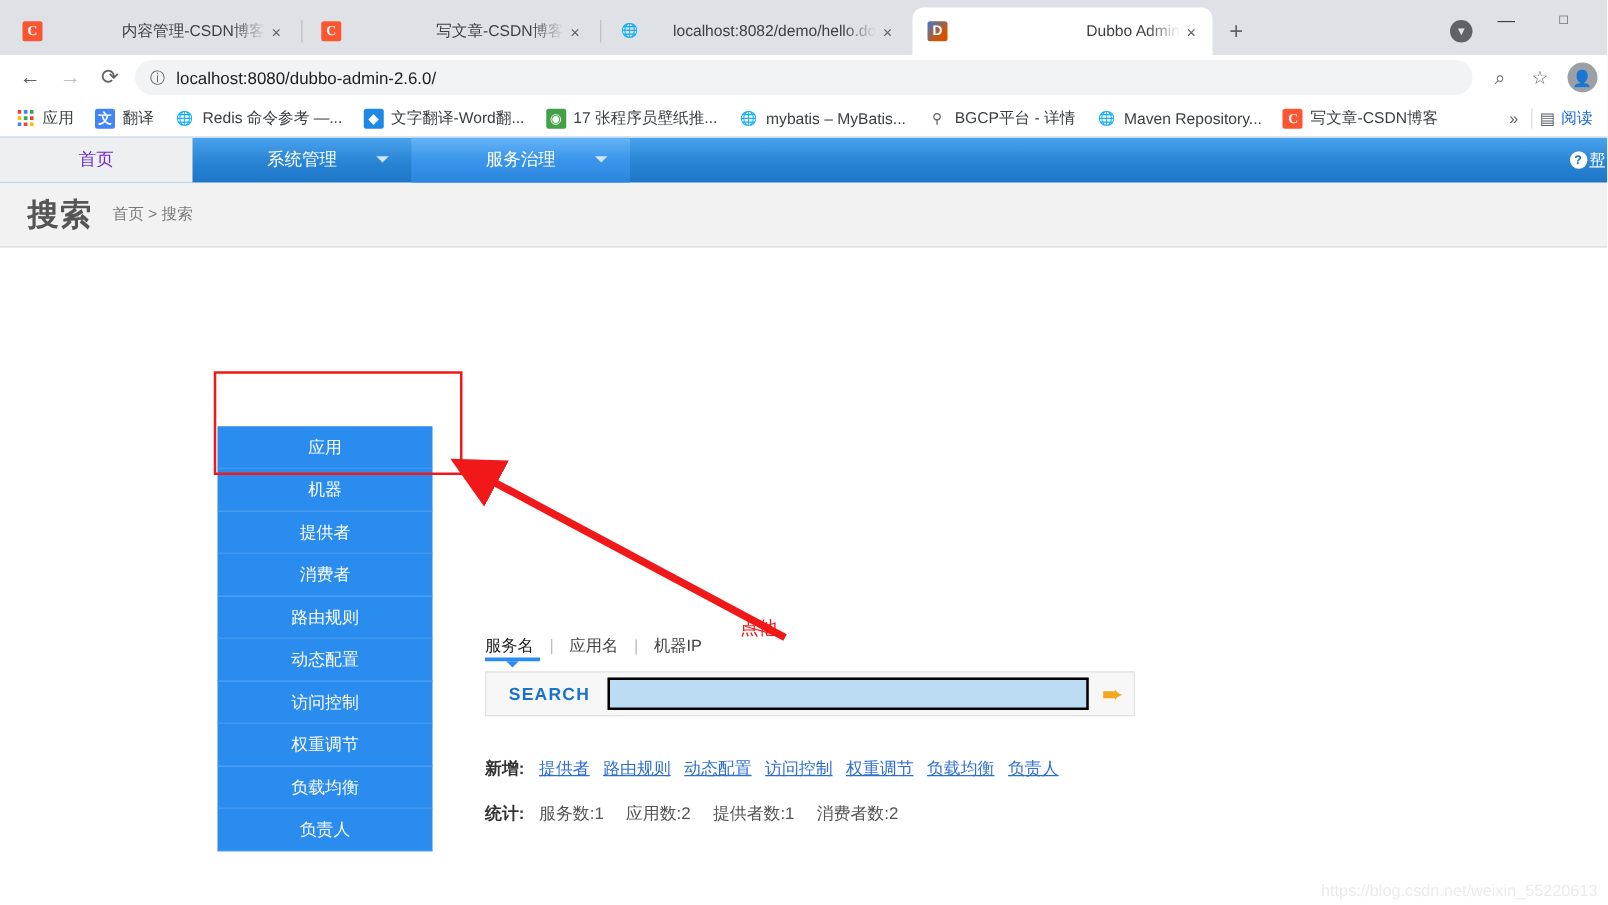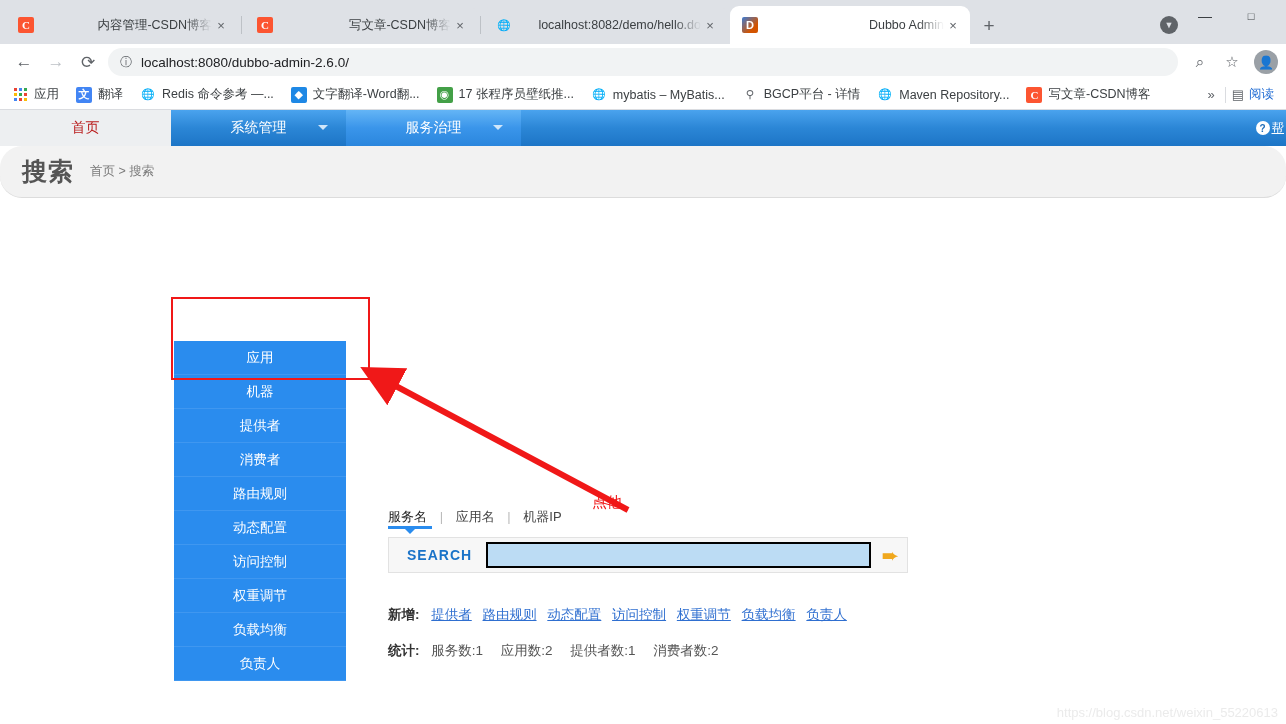--- a/index.html
+++ b/index.html
@@ -140,35 +140,35 @@
   .ico-person:after { content:""; position:absolute; left:1px; top:7px; width:12px; height:6px;
                       border-radius:5px 5px 0 0; background:#5b8fc9; }
   .ico-door { width:16px; height:16px; background:#d8e8f6; border:1px solid #6c9cc8; }
   .ico-door:after { content:""; position:absolute; right:2px; top:5px; width:3px; height:3px;
                     border-radius:50%; background:#2f6ea8; }
 
   #navbar { height:36px; background:linear-gradient(180deg,#4aa3ee 0%,#2b86d6 50%,#1d75c6 100%);
             display:flex; position:relative; }
   .navitem { display:flex; align-items:center; justify-content:center;
              color:#fff; font-size:14px; position:relative; }
-  #nav-home { width:171px; background:#edeff1; color:#b91c1c; }
+  #nav-home { width:154px; background:#edeff1; color:#6d28d9; }
   #nav-gov { width:175px; background:linear-gradient(180deg,#64b5f6 0%,#3a95ea 50%,#2a86dd 100%); }
   #nav-gov .caret, #nav-sys .caret { position:absolute; right:18px; top:15px;
      width:0;height:0;border-left:5px solid transparent;border-right:5px solid transparent;
      border-top:5px solid #cfe6fa; }
   #nav-sys { width:175px; }
   #navhelp { position:absolute; right:0; top:0; height:36px; display:flex; align-items:center;
              color:#fff; font-size:12.5px; padding-right:2px; }
   #navhelp .qm { width:14px;height:14px;border-radius:50%;background:#fff;color:#1d6cb8;
                  font-size:10px;display:flex;align-items:center;justify-content:center;
                  margin-right:2px; font-weight:bold; }
   #navhelp a { color:#fff; text-decoration:underline; }
 
   #pagehead { height:52px; background:#f2f2f2; border-bottom:1px solid #dcdcdc;
-              display:flex; align-items:center; padding-left:22px;border-radius:22px; }
+              display:flex; align-items:center; padding-left:22px; }
   #ph-title { font-size:25px; font-weight:bold; color:#555; letter-spacing:1px; }
   #ph-crumb { font-size:12.5px; color:#7a7a7a; margin-left:16px; }
 
   
   #dropdown { position:absolute; left:174px; top:231px; width:172px; z-index:30; }
   .ditem { height:34px; background:#2a8cee; color:#fff; font-size:13.5px;
            display:flex; align-items:center; justify-content:center;
            border-bottom:1px solid #3f97f0; }
   .ditem.first { background:#64b0f2; height:35px; }
 

